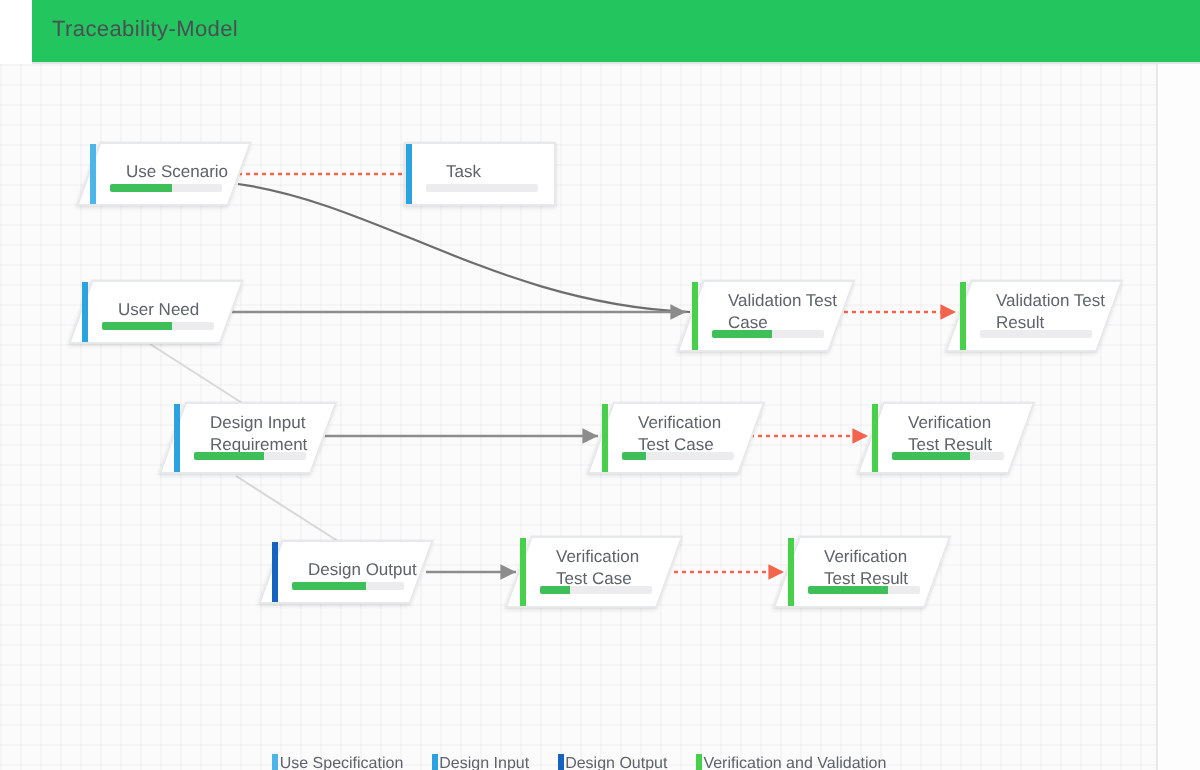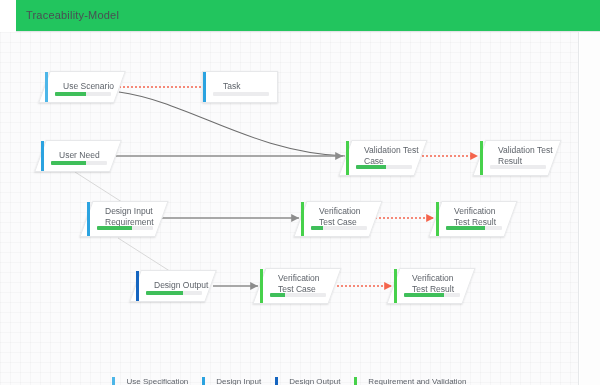--- a/index.html
+++ b/index.html
@@ -71,21 +71,21 @@
     position:absolute;left:10px;right:8px;bottom:6px;height:4px;
     background:#ececee;border-radius:1px;overflow:hidden;
   }
   .bar-fill{position:absolute;left:0;top:0;bottom:0;background:#3fbf5a;}
 
   
   #legend{
     position:absolute;left:0;top:345px;width:579px;
     display:flex;justify-content:center;align-items:center;gap:14px;
   }
-  .legend-item{display:flex;align-items:center;gap:11px;}
+  .legend-item{display:flex;align-items:center;gap:1px;}
   .legend-swatch{width:3px;height:9px;display:block;}
   .legend-text{font-size:8px;color:#5e636a;white-space:nowrap;}
 </style>
 </head>
 <body>
 
 <div id="app">
 
   <div id="header">
     <div id="header-title">Traceability-Model</div>
@@ -252,21 +252,21 @@
       <div class="legend-item">
         <span class="legend-swatch" style="background:#2ba3e0;"></span>
         <span class="legend-text">Design Input</span>
       </div>
       <div class="legend-item">
         <span class="legend-swatch" style="background:#1565c0;"></span>
         <span class="legend-text">Design Output</span>
       </div>
       <div class="legend-item">
         <span class="legend-swatch" style="background:#47d14b;"></span>
-        <span class="legend-text">Requirement and Validation</span>
+        <span class="legend-text">Verification and Validation</span>
       </div>
     </div>
 
   </div>
 
   <div id="right-gutter"></div>
 
 </div>
 
 </body></html>

